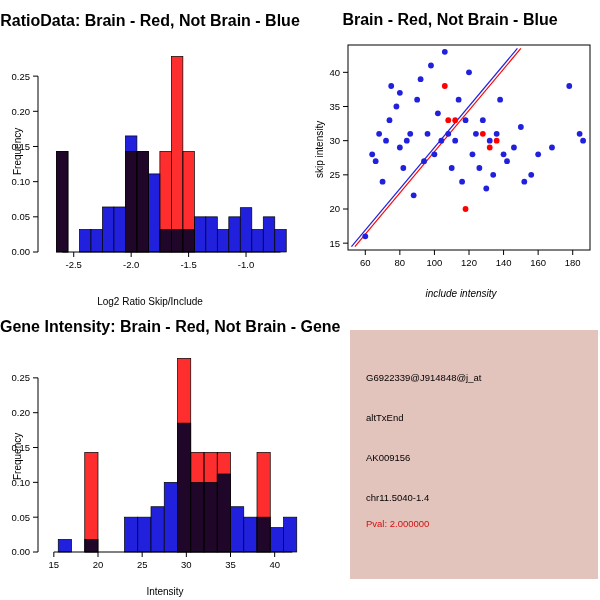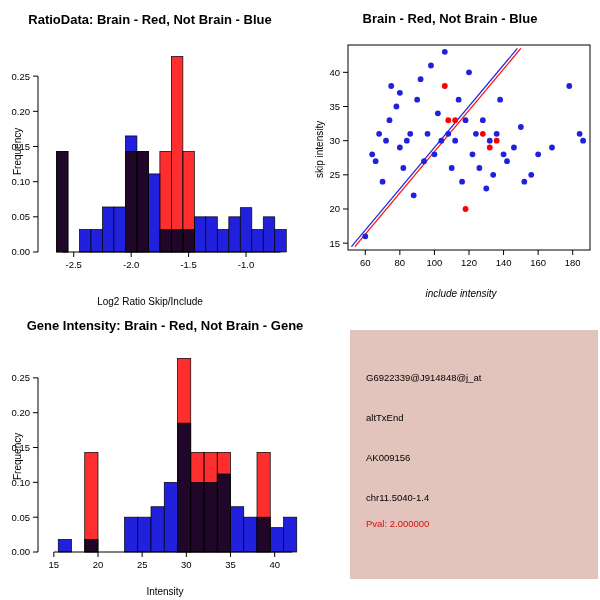--- a/index.html
+++ b/index.html
@@ -11,21 +11,21 @@
     width: 600px;
     height: 600px;
     font-family: "Liberation Sans", sans-serif;
     position: relative;
     overflow: hidden;
   }
   .panel {
     position: absolute;
   }
   .panel-title {
-    font-size: 13px;
+    font-size: 16px;
     font-weight: bold;
     color: #000;
     text-align: center;
     white-space: nowrap;
   }
   .axis-label {
     font-size: 10px;
     color: #000;
     text-align: center;
     white-space: nowrap;

